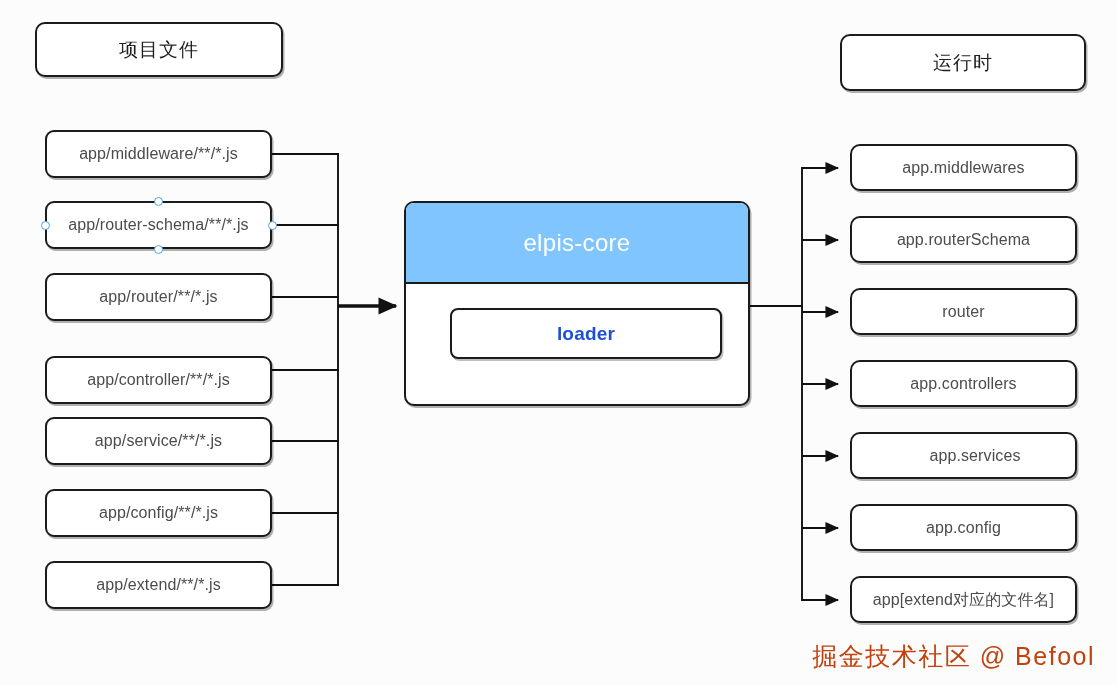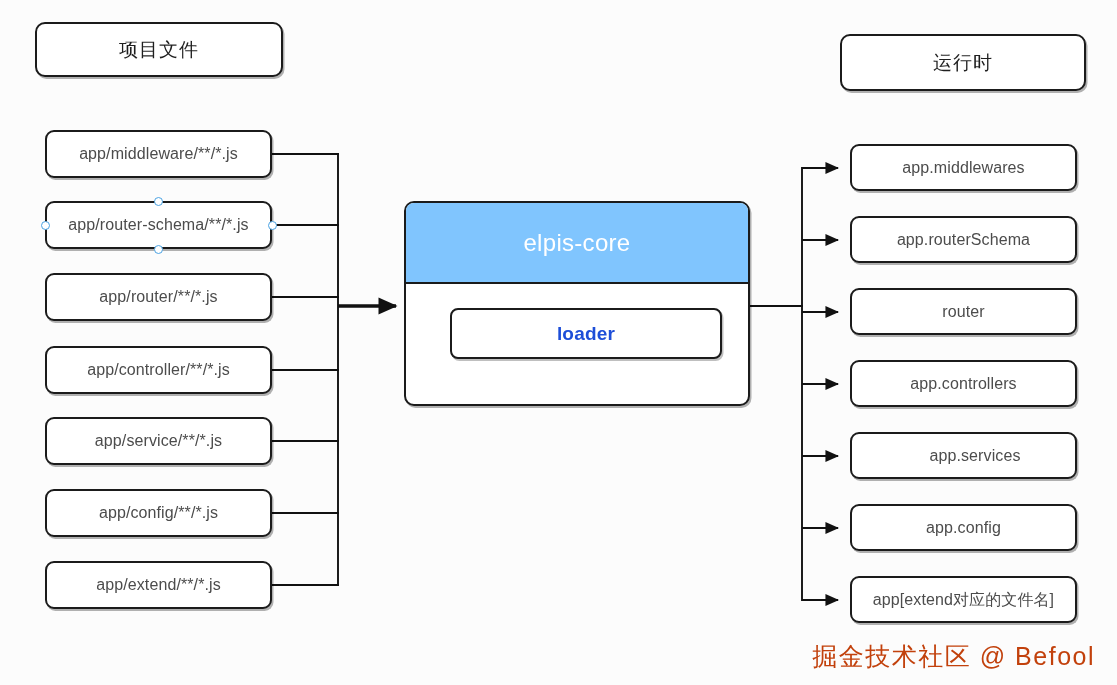--- a/index.html
+++ b/index.html
@@ -64,20 +64,21 @@
     left: 45px;
     width: 227px;
     height: 48px;
   }
 
   
   .right-node {
     left: 850px;
     width: 227px;
     height: 47px;
+    border-radius: 10px;
   }
 
   
   #core {
     position: absolute;
     left: 404px;
     top: 201px;
     width: 346px;
     height: 205px;
     box-sizing: border-box;
@@ -221,21 +222,21 @@
   <div id="left-column">
       <div class="node left-node" style="top: 130px;">
         <span class="label">app/middleware/**/*.js</span>
       </div>
       <div class="node left-node" style="top: 201px;">
         <span class="label">app/router-schema/**/*.js</span>
       </div>
       <div class="node left-node" style="top: 273px;">
         <span class="label">app/router/**/*.js</span>
       </div>
-      <div class="node left-node" style="top: 346px;">
+      <div class="node left-node" style="top: 356px;">
         <span class="label">app/controller/**/*.js</span>
       </div>
       <div class="node left-node" style="top: 417px;">
         <span class="label">app/service/**/*.js</span>
       </div>
       <div class="node left-node" style="top: 489px;">
         <span class="label">app/config/**/*.js</span>
       </div>
       <div class="node left-node" style="top: 561px;">
         <span class="label">app/extend/**/*.js</span>

